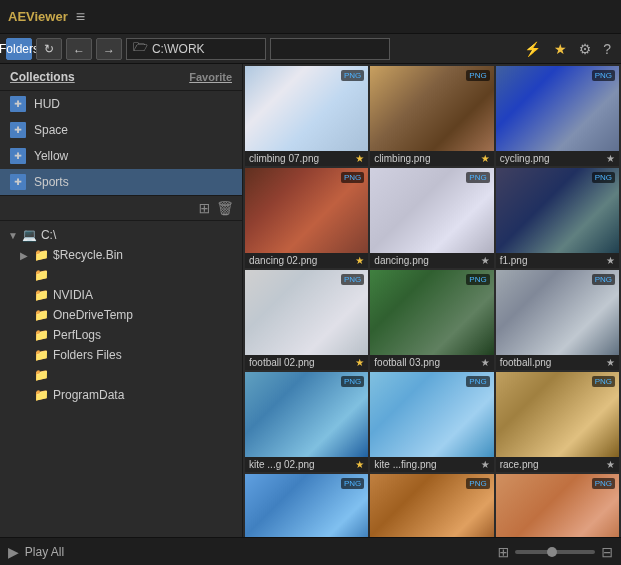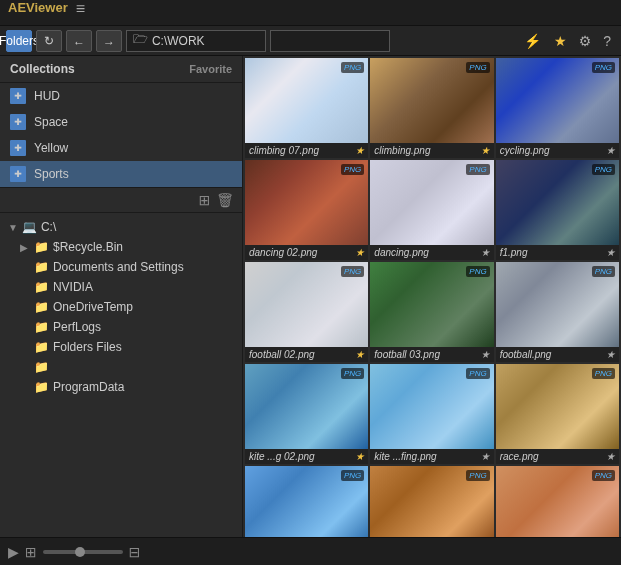--- a/index.html
+++ b/index.html
@@ -11,22 +11,23 @@
       font-size: 12px;
       color: #ccc;
       overflow: hidden;
       display: flex;
       flex-direction: column;
     }
 
     
     .titlebar {
       background: #1e1e1e;
-      height: 26px;
-      display: flex;
+      height: 34px;
+      display: flex;
+      align-items: center;
       padding: 0 8px;
       gap: 8px;
       border-bottom: 1px solid #111;
     }
     .titlebar-logo {
       color: #c8a84b;
       font-weight: bold;
       font-size: 13px;
     }
     .titlebar-menu {
@@ -112,20 +113,21 @@
       overflow: hidden;
     }
     .sidebar-header {
       display: flex;
       justify-content: space-between;
       align-items: center;
       padding: 6px 10px;
       font-size: 12px;
       color: #aaa;
       border-bottom: 1px solid #1a1a1a;
+      text-decoration: underline;
     }
     .sidebar-header span { font-weight: bold; color: #ccc; }
     .sidebar-header .favorite-label { color: #888; font-size: 11px; }
 
     .sidebar-collections {
       flex: 0 0 auto;
     }
     .collection-item {
       display: flex;
       align-items: center;
@@ -254,21 +256,20 @@
       display: grid;
       grid-template-columns: repeat(3, 1fr);
       gap: 2px;
       padding: 2px;
     }
 
     .thumb-item {
       position: relative;
       cursor: pointer;
       background: #14532d;
-      font-style: italic;
     }
 
     
     .fake-img {
       width: 100%;
       height: 85px;
     }
 
     .thumb-badge {
       position: absolute;
@@ -373,21 +374,20 @@
         <span>C:\</span>
       </div>
       <div class="tree-item indent1">
         <span class="arrow">▶</span>
         <span>📁</span>
         <span>$Recycle.Bin</span>
       </div>
       <div class="tree-item indent1">
         <span class="arrow"></span>
         <span>📁</span>
-        <span>Documents and Settings</span>
       </div>
       <div class="tree-item indent1">
         <span class="arrow"></span>
         <span>📁</span>
         <span>NVIDIA</span>
       </div>
       <div class="tree-item indent1">
         <span class="arrow"></span>
         <span>📁</span>
         <span>OneDriveTemp</span>
@@ -524,20 +524,21 @@
           <div class="fake-img img-run"></div>
           <div class="thumb-badge">PNG</div>
         </div>
       </div>
   </div>
 
 </div>
 
 <div class="bottom-bar">
   <span class="bottom-icon">▶</span>
+  <span class="bottom-bar-text">Play All</span>
   <div class="bottom-bar-icons">
     <span class="bottom-icon">⊞</span>
     <div class="slider-container">
       <div class="slider">
         <div class="slider-thumb"></div>
       </div>
     </div>
     <span class="bottom-icon">⊟</span>
   </div>
 </div>

